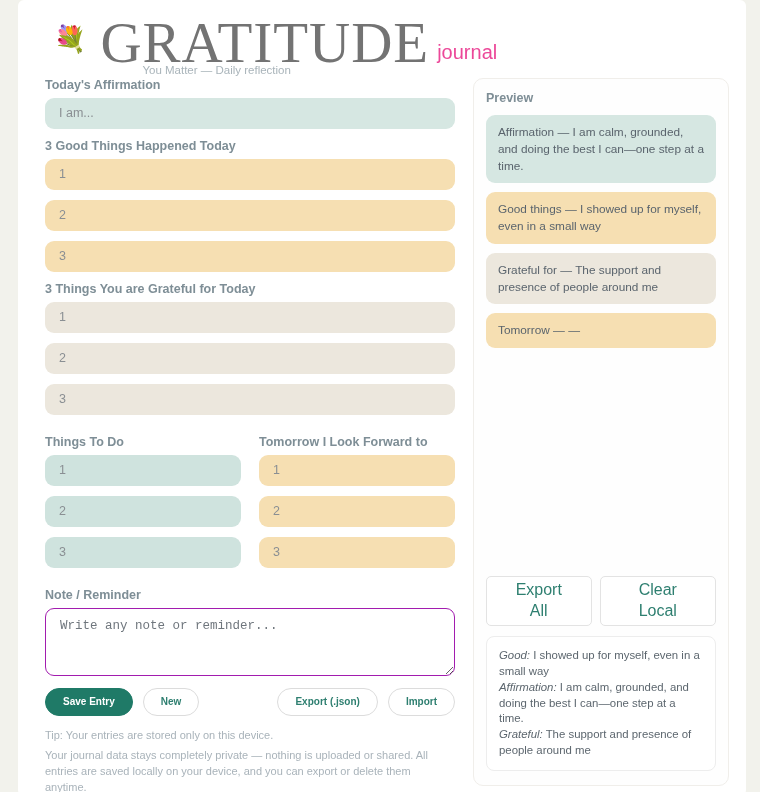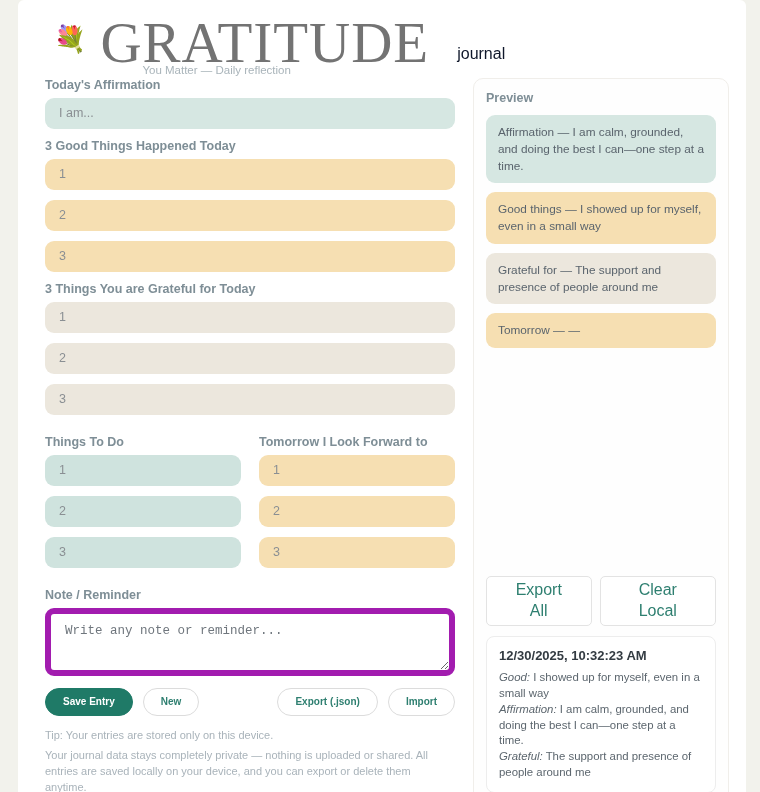--- a/index.html
+++ b/index.html
@@ -44,23 +44,23 @@
     font-size: 57px;
     letter-spacing: 1px;
     color: #737373;
     font-weight: 400;
     line-height: 50px;
     display: inline-block;
     vertical-align: baseline;
   }
   .app-subtitle-word {
     display: inline-block;
-    font-size: 16px;
-    color: #0f172a;
-    margin-left: 28px;
+    font-size: 20px;
+    color: #ec4899;
+    margin-left: 8px;
     vertical-align: baseline;
     position: relative;
     top: -3px;
   }
   .tagline {
     font-size: 11.5px;
     color: #a9b4ba;
     margin-top: -4px;
     margin-left: 42px;
   }
@@ -106,21 +106,21 @@
     display: flex;
     gap: 18px;
     margin-top: 2px;
   }
   .two-col > div { flex: 1; min-width: 0; }
 
   
   .note-area {
     width: 100%;
     height: 68px;
-    border: 6px solid #a21caf;
+    border: 1px solid #a21caf;
     border-radius: 9px;
     padding: 10px 14px;
     font-family: "Liberation Mono", monospace;
     font-size: 12.5px;
     color: #555c63;
     resize: vertical;
     outline: none;
     display: block;
     background: #fff;
   }
@@ -293,21 +293,20 @@
         <div class="chip chip-peach">Good things — I showed up for myself, even in a small way</div>
         <div class="chip chip-cream">Grateful for — The support and presence of people around me</div>
         <div class="chip chip-peach">Tomorrow — —</div>
 
         <div class="local-bar">
           <button class="mini-btn">Export All</button>
           <button class="mini-btn">Clear Local</button>
         </div>
 
         <div class="entry-card">
-          <div class="entry-date">12/30/2025, 10:32:23 AM</div>
           <div class="entry-line"><em>Good:</em><span> I showed up for myself, even in a small way</span></div>
           <div class="entry-line"><em>Affirmation:</em><span> I am calm, grounded, and doing the best I can—one step at a time.</span></div>
           <div class="entry-line"><em>Grateful:</em><span> The support and presence of people around me</span></div>
 
         </div>
       </div>
     </div>
 
   </div>
 </div>

